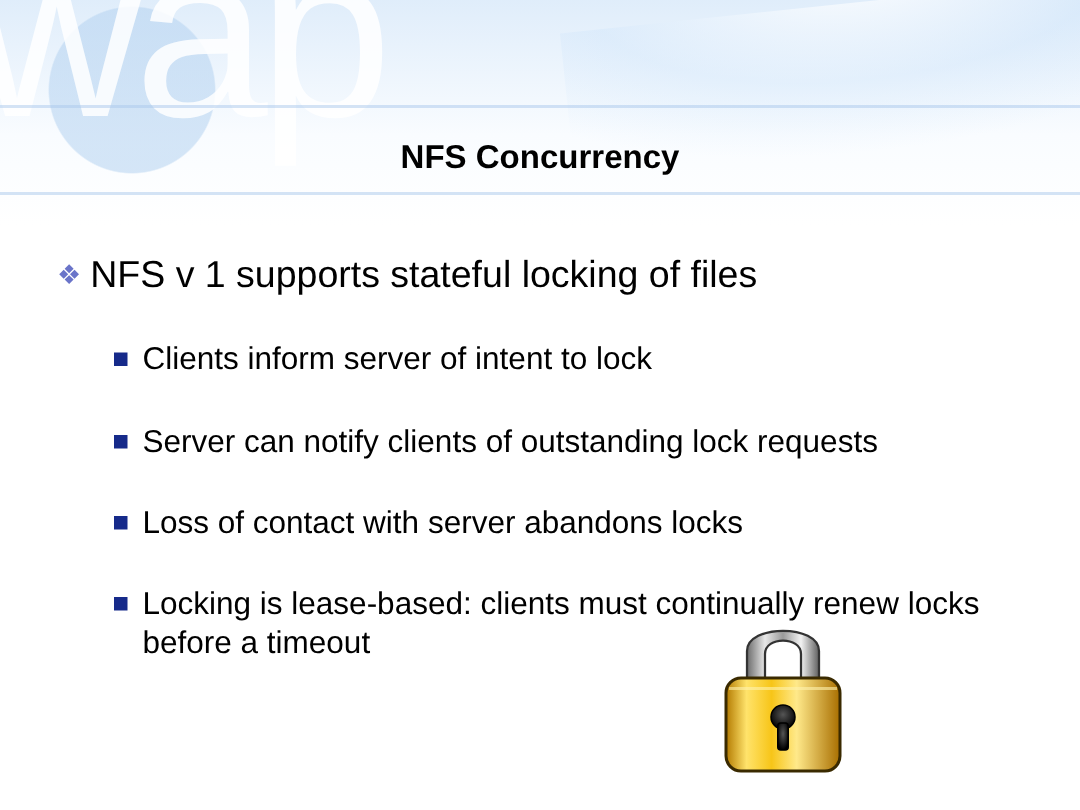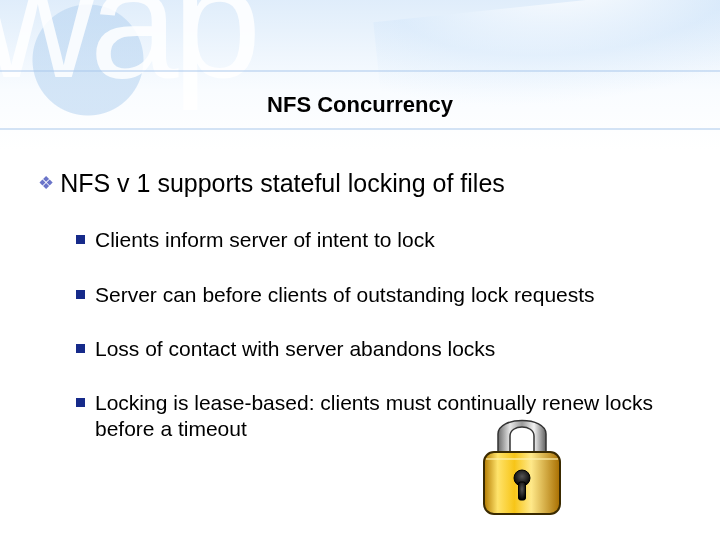--- a/index.html
+++ b/index.html
@@ -141,21 +141,21 @@
       <span class="diamond-bullet">❖</span>
       <span class="level1-text">NFS v 1 supports stateful locking of files</span>
     </div>
     <div class="sublist">
       <div class="level2">
         <span class="square-bullet"></span>
         <span class="level2-text">Clients inform server of intent to lock</span>
       </div>
       <div class="level2">
         <span class="square-bullet"></span>
-        <span class="level2-text">Server can before clients of outstanding lock requests</span>
+        <span class="level2-text">Server can notify clients of outstanding lock requests</span>
       </div>
       <div class="level2">
         <span class="square-bullet"></span>
         <span class="level2-text">Loss of contact with server abandons locks</span>
       </div>
       <div class="level2">
         <span class="square-bullet"></span>
         <span class="level2-text">Locking is lease-based: clients must continually renew locks before a timeout</span>
       </div>
     </div>

